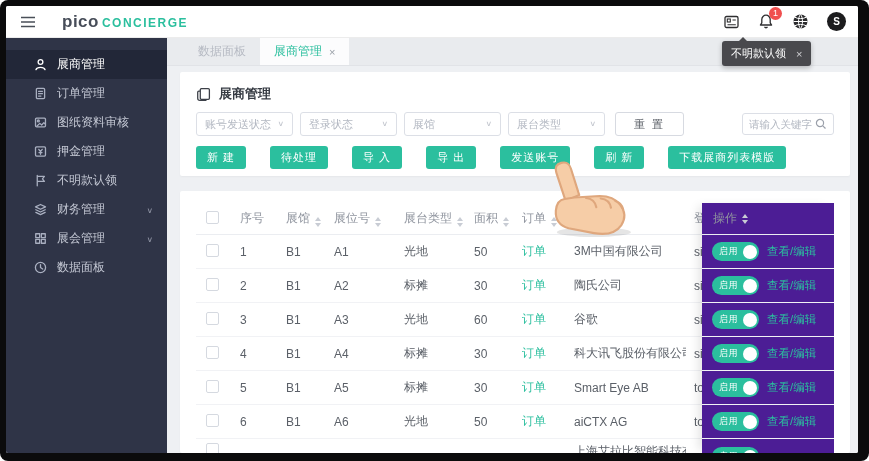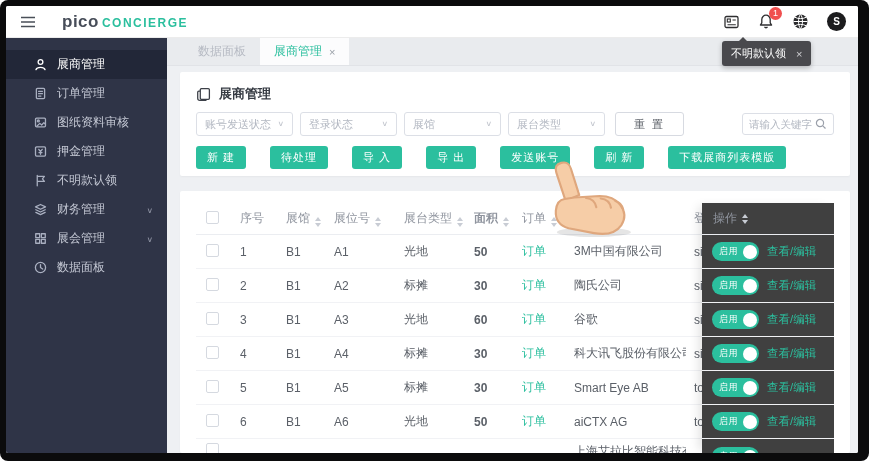--- a/index.html
+++ b/index.html
@@ -59,33 +59,33 @@
   .table-card { margin-top: 15px; flex: 1; position: relative; padding: 12px 16px 12px; overflow: hidden; }
   .t-head { display: flex; align-items: center; height: 32px; border-bottom: 1px solid #ebedf1; color: #8f949e; font-size: 12px; }
   .t-row { display: flex; align-items: center; height: 34px; border-bottom: 1px solid #f1f2f5; font-size: 12px; color: #5b6068; }
   .t-row.partial { align-items: flex-start; padding-top: 4px; border-bottom: none; }
   .cell { padding-left: 8px; flex: none; white-space: nowrap; overflow: hidden; }
   .c-cb { width: 36px; padding-left: 10px; }
   .c-no { width: 46px; }
   .c-hall { width: 48px; }
   .c-booth { width: 70px; }
   .c-type { width: 70px; }
-  .c-area { width: 48px; font-weight: bold; }
+  .c-area { width: 48px; }
   .c-order { width: 52px; }
   .c-name { width: 120px; }
   .c-login { flex: 1; }
   .checkbox { display: inline-block; width: 13px; height: 13px; border: 1px solid #d5d9e0; border-radius: 2px; background: #fff; cursor: pointer; }
   .order-link { color: #2bbf9e; cursor: pointer; }
   .sort { display: inline-flex; flex-direction: column; margin-left: 5px; gap: 2px; vertical-align: 1px; cursor: pointer; }
   .sort i { display: block; width: 0; height: 0; border-left: 3.5px solid transparent; border-right: 3.5px solid transparent; }
   .sort .up { border-bottom: 4.5px solid #c8ccd4; }
   .sort .down { border-top: 4.5px solid #c8ccd4; }
 
   
-  .action-col { position: absolute; top: 12px; right: 16px; bottom: 0; width: 132px; background: #404040; z-index: 5; box-shadow: -7px 0 9px -3px rgba(0,0,0,.10); margin-left: 24px; }
+  .action-col { position: absolute; top: 12px; right: 16px; bottom: 0; width: 132px; background: #4c1d95; z-index: 5; box-shadow: -7px 0 9px -3px rgba(0,0,0,.10); margin-left: 24px; }
   .a-head { height: 32px; display: flex; align-items: center; padding-left: 11px; color: #8f949e; font-size: 12px; border-bottom: 1px solid #ebedf1; }
   .a-row { height: 34px; display: flex; align-items: center; padding-left: 10px; border-bottom: 1px solid #f1f2f5; }
   .a-row.partial { border-bottom: none; align-items: flex-start; padding-top: 8px; }
   .toggle { position: relative; width: 47px; height: 19px; border-radius: 10px; background: #2bbf9e; display: flex; align-items: center; cursor: pointer; flex: none; }
   .toggle .t-label { color: #fff; font-size: 9px; margin-left: 7px; letter-spacing: .5px; }
   .toggle .knob { position: absolute; right: 2.5px; top: 2.5px; width: 14px; height: 14px; border-radius: 50%; background: #fff; }
   .edit-link { color: #2bbf9e; font-size: 11.5px; margin-left: 8px; cursor: pointer; white-space: nowrap; }
 
   
   .hand { position: absolute; left: 368px; top: 92px; width: 108px; height: 80px; z-index: 30; pointer-events: none; }

